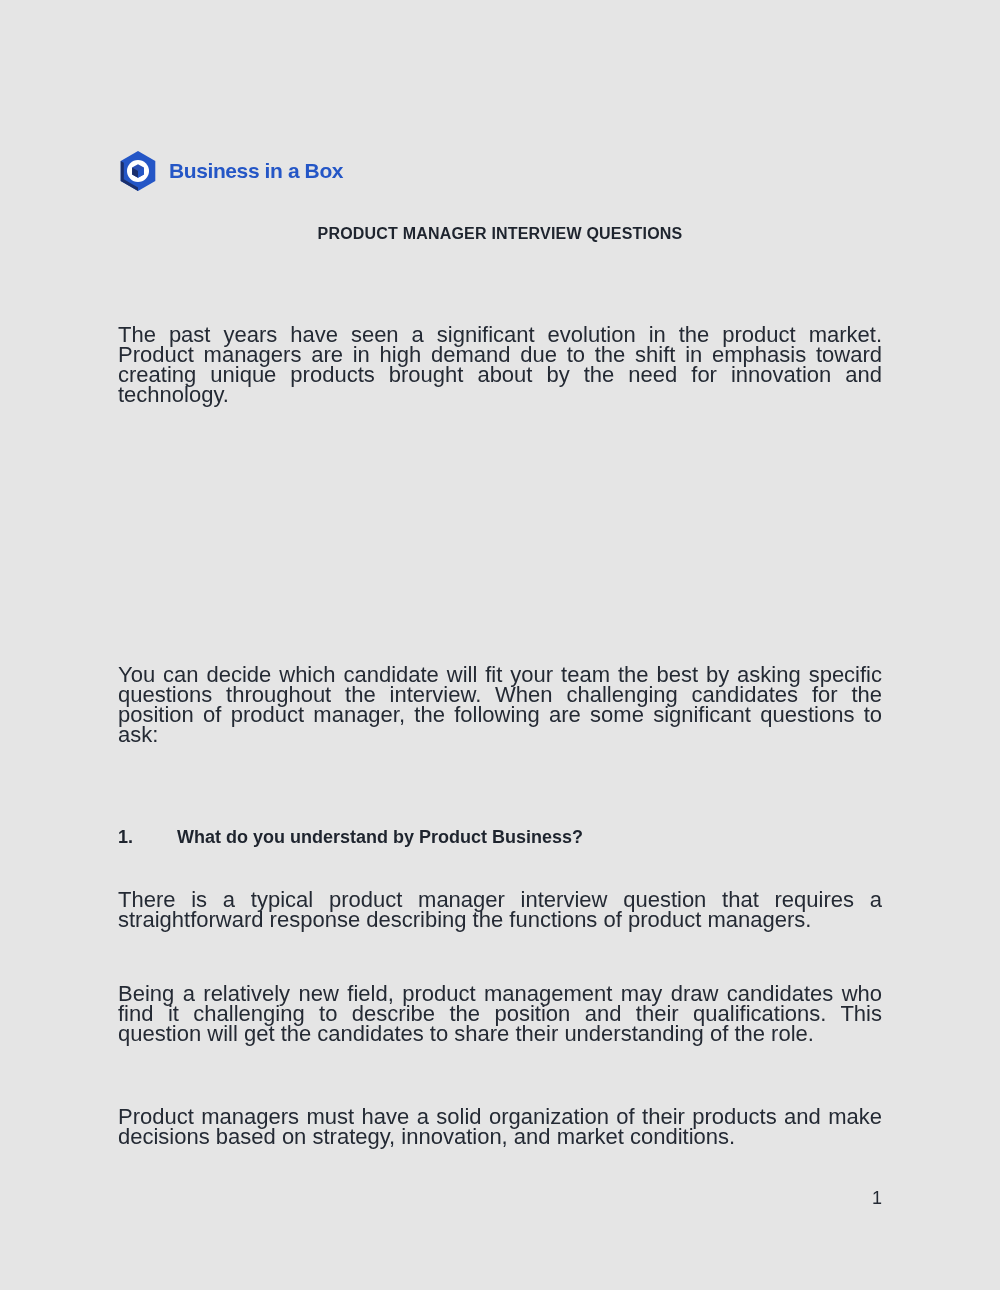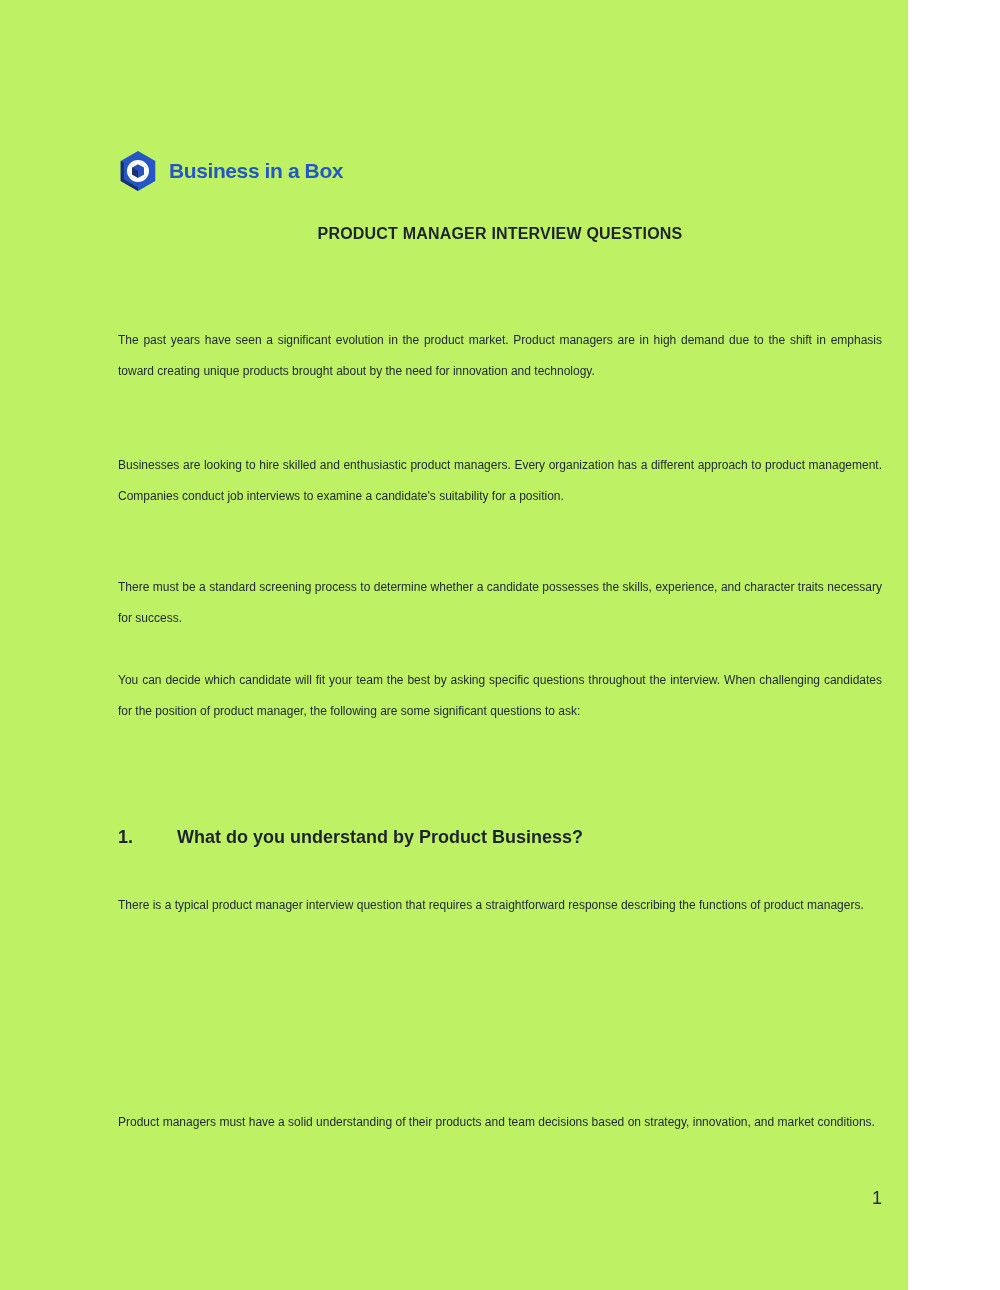--- a/index.html
+++ b/index.html
@@ -2,23 +2,23 @@
 <html><head>
 <meta charset="utf-8">
 <style>
   html, body {
     margin: 0;
     padding: 0;
     background: #ffffff;
   }
   .page {
     position: relative;
-    width: 908px;
+    width: 1000px;
     height: 1290px;
-    background: #bef264;
+    background: #e5e5e5;
     font-family: "Liberation Sans", sans-serif;
     overflow: hidden;
   }
   .brand {
     position: absolute;
     left: 117px;
     top: 150px;
     display: flex;
     align-items: center;
     gap: 10px;
@@ -44,22 +44,22 @@
     font-size: 16px;
     font-weight: bold;
     line-height: 31px;
     color: #1e242e;
     letter-spacing: 0.2px;
   }
   .para {
     position: absolute;
     left: 118px;
     width: 764px;
-    font-size: 12px;
-    line-height: 31px;
+    font-size: 22px;
+    line-height: 20px;
     text-align: justify;
     color: #242a34;
   }
   .para-p1 { top: 325px; }
   .para-p2 { top: 450px; }
   .para-p3 { top: 572px; }
   .para-p4 { top: 665px; }
   .section-heading {
     position: absolute;
     left: 118px;
@@ -107,27 +107,26 @@
       <polygon points="21,14.2 26.9,17.6 26.9,24.4 21,27.8 15.1,24.4 15.1,17.6" fill="#2a4fb4"></polygon>
       <polygon points="15.1,17.6 21,21 21,27.8 15.1,24.4" fill="#1b2f6b"></polygon>
       <polygon points="26.9,17.6 21,21 21,27.8 26.9,24.4" fill="#2456c6"></polygon>
     </svg>
     <span class="brand-text">Business in a Box</span>
   </div>
 
   <div class="doc-title">PRODUCT MANAGER INTERVIEW QUESTIONS</div>
 
   <div class="para para-p1">The past years have seen a significant evolution in the product market. Product managers are in high demand due to the shift in emphasis toward creating unique products brought about by the need for innovation and technology.</div>
-  <div class="para para-p2">Businesses are looking to hire skilled and enthusiastic product managers. Every organization has a different approach to product management. Companies conduct job interviews to examine a candidate's suitability for a position.</div>
-  <div class="para para-p3">There must be a standard screening process to determine whether a candidate possesses the skills, experience, and character traits necessary for success.</div>
   <div class="para para-p4">You can decide which candidate will fit your team the best by asking specific questions throughout the interview. When challenging candidates for the position of product manager, the following are some significant questions to ask:</div>
 
   <div class="section-heading">
     <span class="section-number">1.</span>
     <span>What do you understand by Product Business?</span>
   </div>
 
   <div class="para para-p5">There is a typical product manager interview question that requires a straightforward response describing the functions of product managers.</div>
-  <div class="para para-p7">Product managers must have a solid understanding of their products and team decisions based on strategy, innovation, and market conditions.</div>
+  <div class="para para-p6">Being a relatively new field, product management may draw candidates who find it challenging to describe the position and their qualifications. This question will get the candidates to share their understanding of the role.</div>
+  <div class="para para-p7">Product managers must have a solid organization of their products and make decisions based on strategy, innovation, and market conditions.</div>
 
   <div class="page-number">1</div>
 
 </div>
 
 </body></html>

